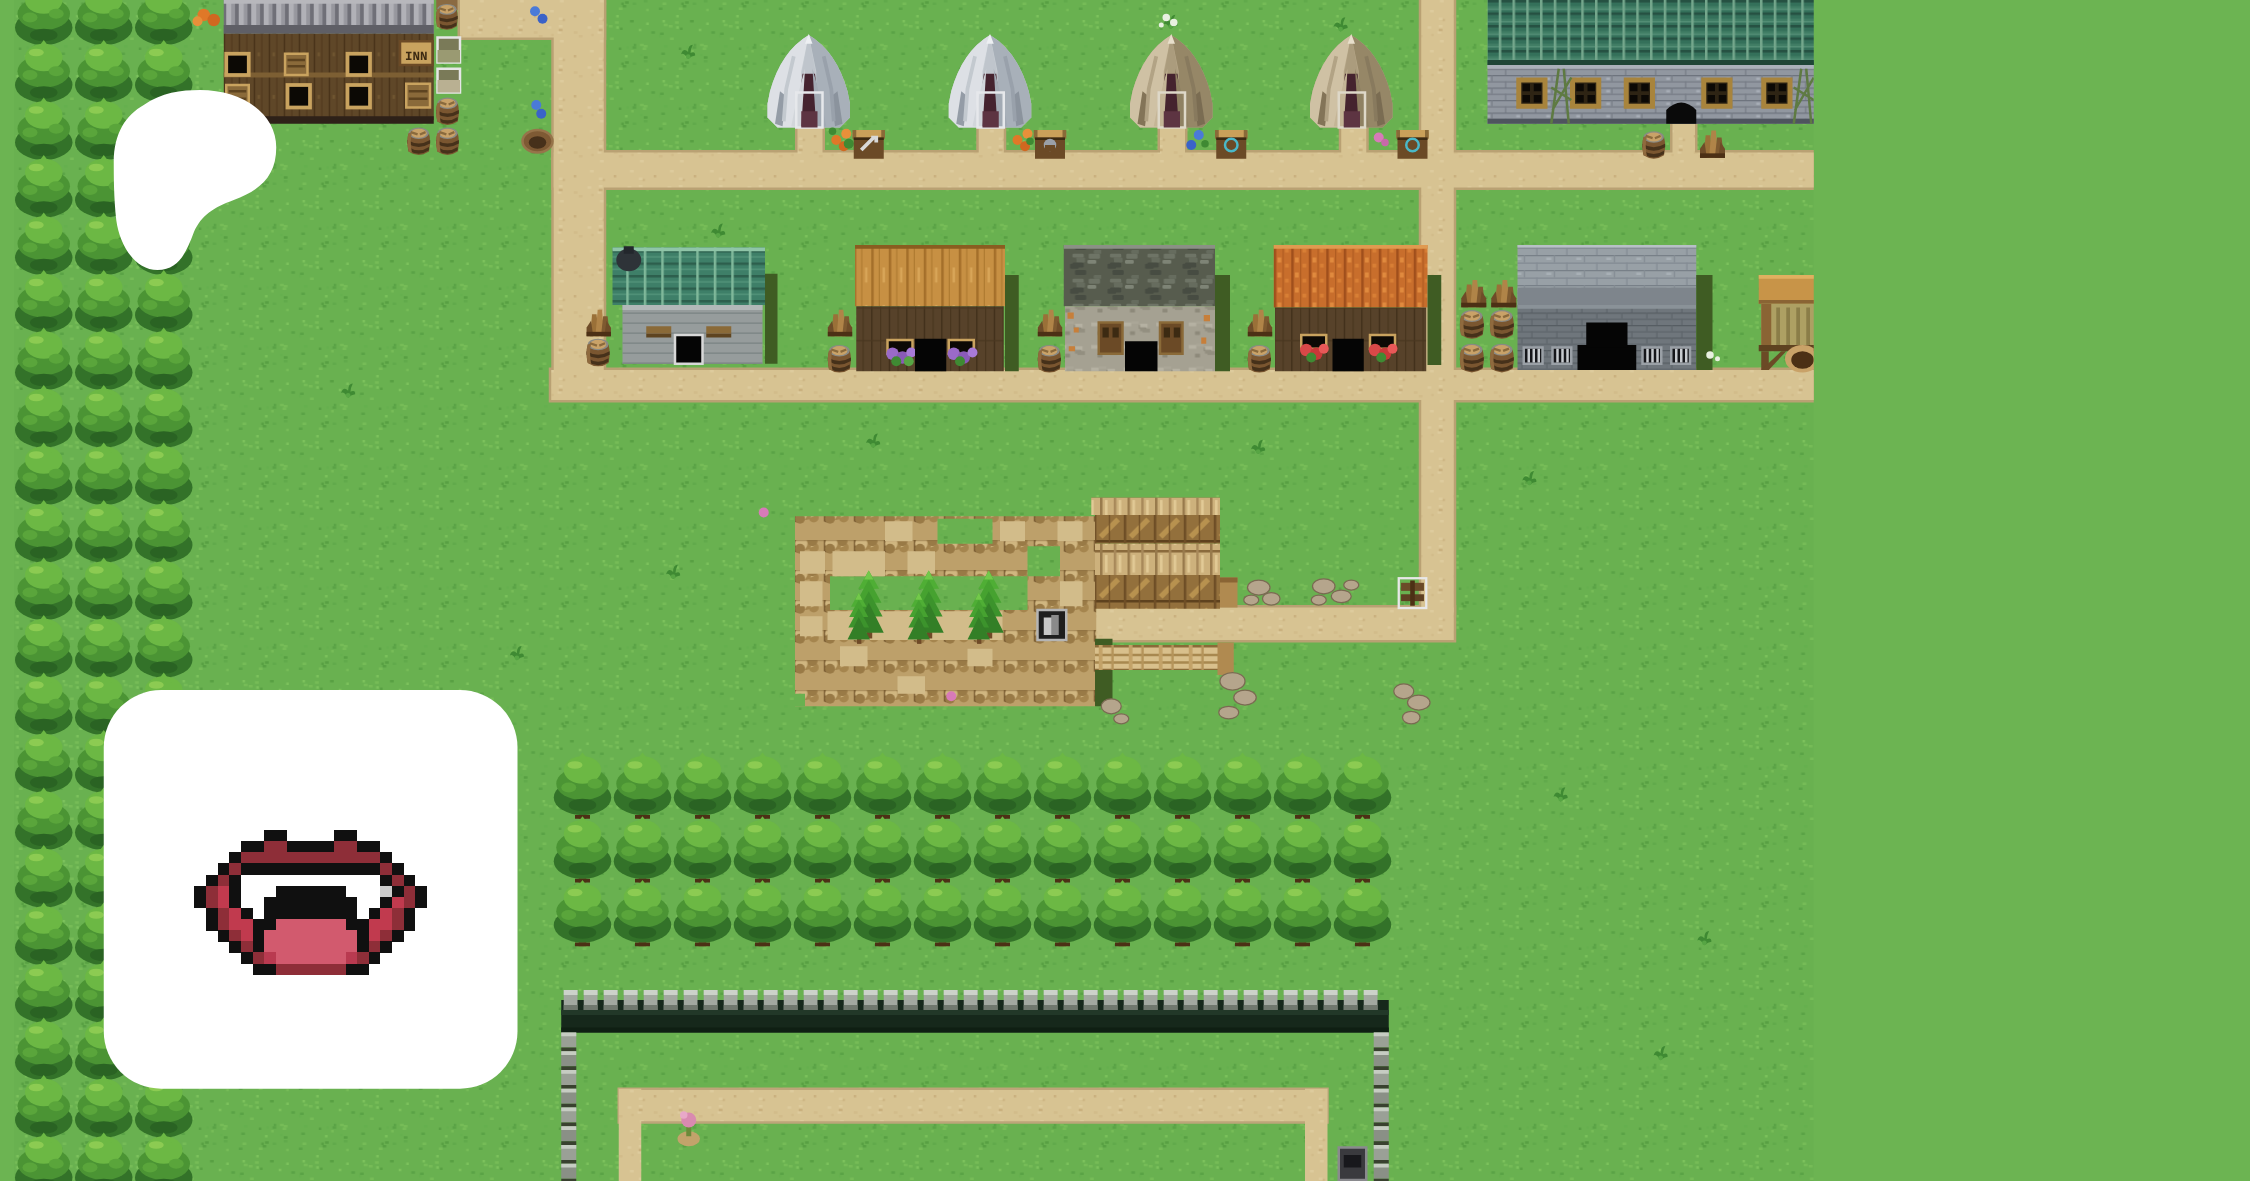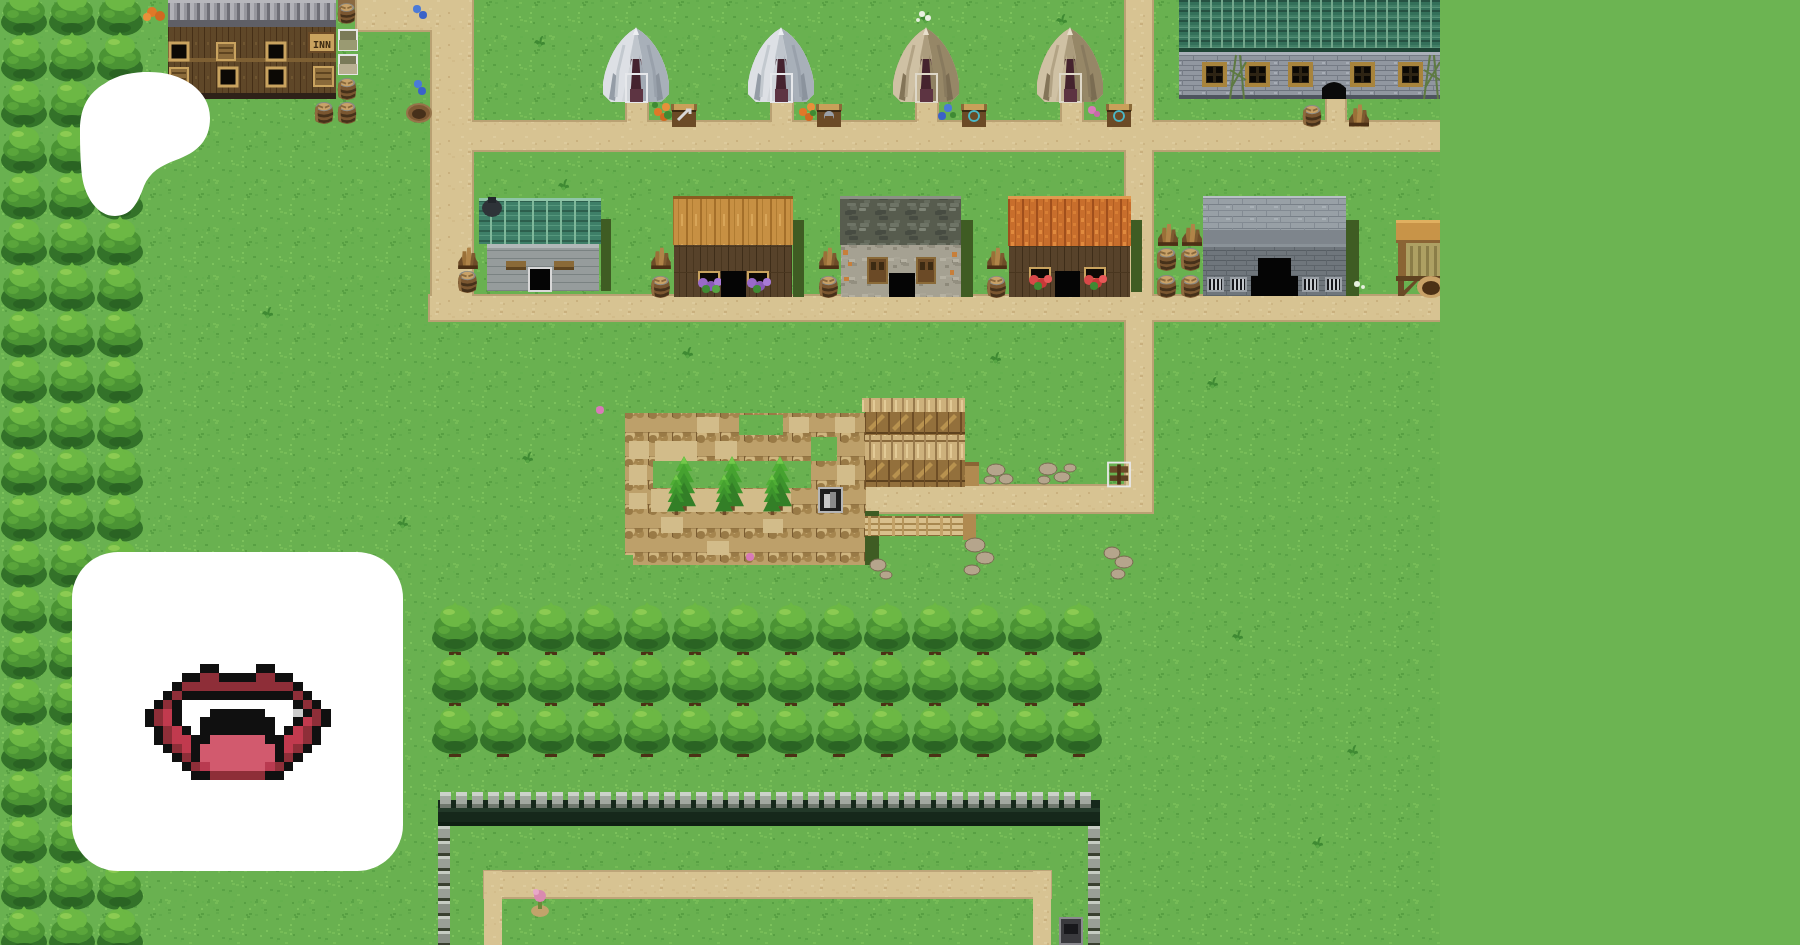--- a/index.html
+++ b/index.html
@@ -1,15 +1,15 @@
 <!DOCTYPE html>
 <html><head><meta charset="utf-8">
 <style>
 html,body{margin:0;padding:0;background:#6cb452;font-family:"Liberation Sans",sans-serif;}
-#wrap{width:1440px;height:945px;overflow:hidden;position:relative;}
+#wrap{width:1440px;height:945px;overflow:hidden;position:relative;margin-left:11px;}
 </style></head>
 <body>
 <div id="wrap">
 <svg xmlns="http://www.w3.org/2000/svg" width="1800" height="945" viewBox="0 0 1800 945">
       <pattern id="grass" width="48" height="48" patternUnits="userSpaceOnUse">
         <rect width="48" height="48" fill="#69b150"></rect>
         <rect x="15" y="37" width="3" height="2" fill="#5aa346"></rect>
         <rect x="23" y="38" width="3" height="2" fill="#76bc57"></rect>
         <rect x="4" y="38" width="2" height="2" fill="#58a043"></rect>
         <rect x="16" y="35" width="2" height="2" fill="#5aa346"></rect>

